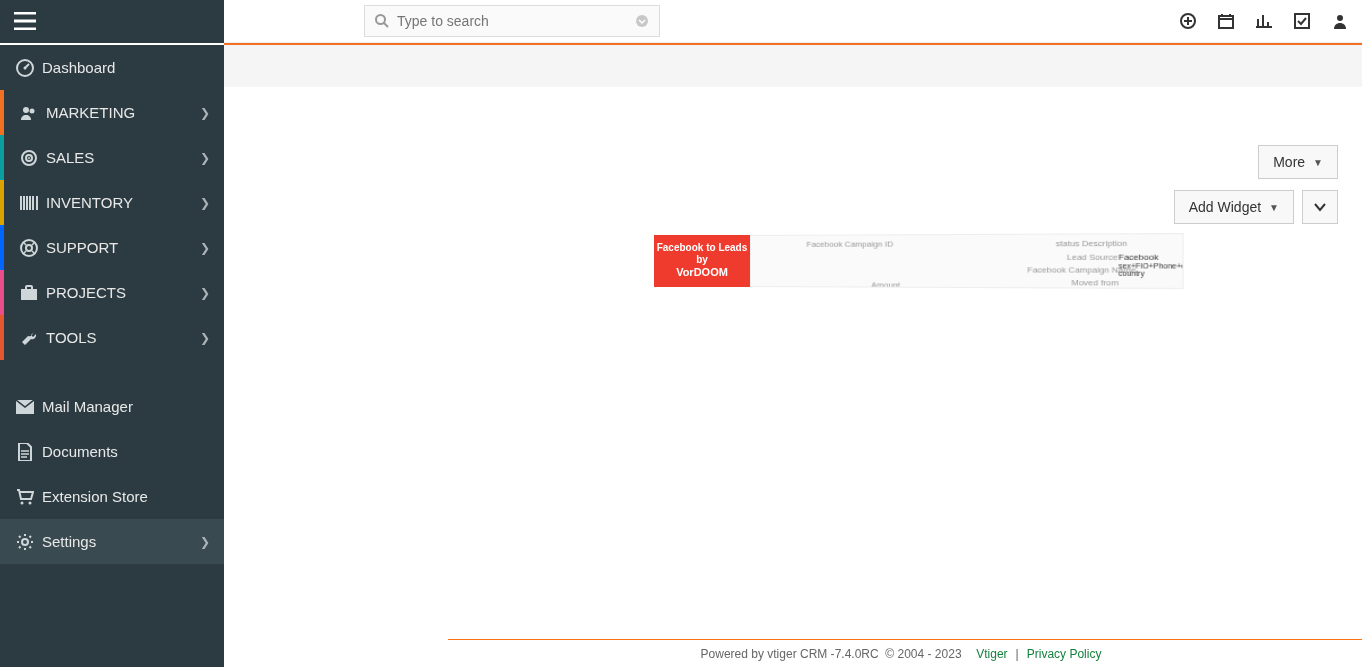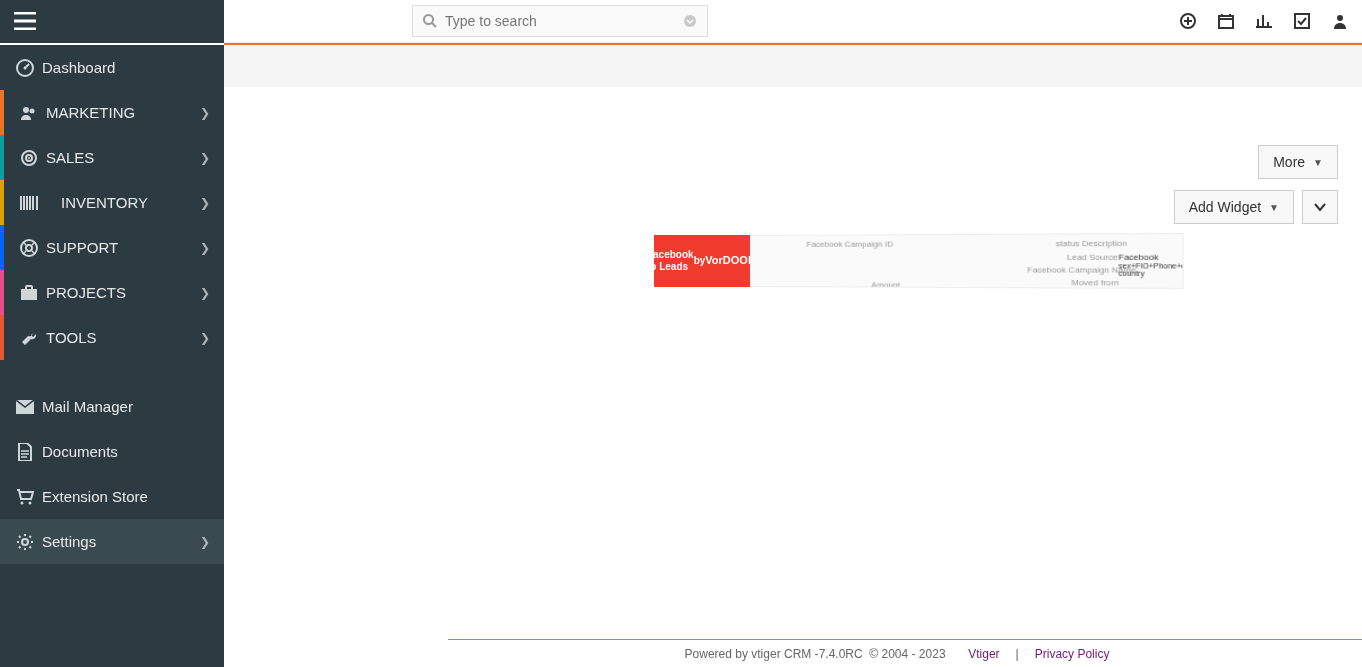--- a/index.html
+++ b/index.html
@@ -1,20 +1,20 @@
 <!DOCTYPE html>
 <html><head>
 <meta charset="utf-8">
 <style>
 * { box-sizing: border-box; margin: 0; padding: 0; }
 html, body { width: 1362px; height: 667px; font-family: -apple-system, "Helvetica Neue", Arial, sans-serif; font-size: 14px; color: #333; overflow: hidden; }
 body { display: flex; flex-direction: column; }
 
 
-.topbar { height: 43px; display: flex; align-items: center; background: #fff; border-bottom: 1px solid #eee; position: relative; gap: 48px; }
+.topbar { height: 43px; display: flex; align-items: center; background: #fff; border-bottom: 1px solid #eee; position: relative; }
 .topbar .hamburger-zone { width: 224px; height: 43px; background: #2c3b41; display: flex; align-items: center; }
 .topbar .hamburger { color: #fff; font-size: 22px; margin-left: 14px; cursor: pointer; }
 .topbar .search-wrap { margin-left: 140px; }
 .topbar .search { width: 296px; height: 32px; border: 1px solid #ddd; background: #fafafa; display: flex; align-items: center; padding: 0 10px; color: #888; }
 .topbar .search input { flex: 1; border: none; background: transparent; outline: none; font-size: 14px; color: #555; }
 .topbar .search .mag { color: #999; margin-right: 8px; font-size: 15px; }
 .topbar .search .chev { color: #bbb; font-size: 11px; }
 .topbar .right-icons { position: absolute; right: 14px; display: flex; align-items: center; gap: 22px; color: #333; }
 .orange-line { height: 2px; background: #f36f21; margin-left: 224px; }
 
@@ -22,21 +22,21 @@
 .main { flex: 1; display: flex; position: relative; }
 .sidebar { width: 224px; background: #2c3b41; color: #fff; font-size: 15px; position: relative; }
 .side-item { height: 45px; display: flex; align-items: center; padding-left: 12px; cursor: pointer; color: #e8e8e8; position: relative; }
 .side-item.group { border-left: 4px solid transparent; }
 .side-item .icon { width: 26px; display: inline-flex; justify-content: center; align-items: center; font-size: 16px; color: #cfd6d9; }
 .side-item .label { margin-left: 4px; }
 .side-item .chev { position: absolute; right: 14px; color: #aab3b7; font-size: 12px; }
 .side-item.active { background: #3a4a51; }
 .accent-orange { border-left-color: #f36f21 !important; }
 .accent-teal   { border-left-color: #0a9e9e !important; }
-.accent-yellow { border-left-color: #d9a400 !important; gap: 15px; }
+.accent-yellow { border-left-color: #d9a400 !important; }
 .accent-blue   { border-left-color: #0066ff !important; }
 .accent-pink   { border-left-color: #e94e8a !important; }
 .accent-red    { border-left-color: #e4572e !important; }
 .side-gap { height: 24px; }
 
 
 .flyout { position: absolute; left: 224px; top: 506px; width: 226px; background: #2c3b41; color: #ccc; padding: 4px 0; }
 .flyout-item { height: 38px; display: flex; align-items: center; padding-left: 18px; cursor: pointer; font-size: 14px; }
 .flyout-item .micon { width: 22px; color: #7f8c92; font-size: 13px; }
 .flyout-item.hl { outline: 3px solid #ff0000; outline-offset: -6px; }
@@ -46,28 +46,28 @@
 .content { flex: 1; background: #fff; position: relative; }
 .gray-band { height: 42px; background: #f5f5f5; }
 .btn-row { position: absolute; right: 24px; top: 100px; display: flex; gap: 8px; }
 .btn-row2 { position: absolute; right: 24px; top: 145px; display: flex; gap: 8px; }
 .btn { border: 1px solid #ccc; background: #f8f8f8; height: 34px; display: inline-flex; align-items: center; padding: 0 14px; font-size: 14px; color: #333; cursor: pointer; }
 .btn .caret { margin-left: 8px; font-size: 10px; color: #555; }
 .btn.iconbtn { padding: 0 10px; }
 
 
 .banner { position: absolute; left: 430px; top: 190px; width: 500px; height: 52px; display: flex; font-size: 9px; }
-.banner .left { width: 96px; background: #ef3b2d; color: #fff; display: flex; flex-direction: row; align-items: center; justify-content: center; font-size: 10px; font-weight: bold; line-height: 1.2; }
+.banner .left { width: 96px; background: #ef3b2d; color: #fff; display: flex; flex-direction: column; align-items: center; justify-content: center; font-size: 10px; font-weight: bold; line-height: 1.2; }
 .banner .right { flex: 1; background: #fafafa; border: 1px solid #eee; position: relative; overflow: hidden; transform: perspective(400px) rotateY(-4deg); transform-origin: left center; }
 .banner .row { position: absolute; height: 12px; color: #999; font-size: 8px; display:flex; align-items:center; }
 .banner .callout { position: absolute; left: 102px; top: 14px; background: #ef3b2d; color: #fff; font-size: 10px; font-weight: bold; padding: 1px 6px; line-height: 1.2; }
 
 
 .footer { position: absolute; bottom: 0; left: 224px; right: 0; height: 28px; border-top: 1px solid #f97316; display: flex; align-items: center; justify-content: center; font-size: 12px; color: #666; background: #fff; }
-.footer a { color: #701a75; text-decoration: none; margin: 0 16px; }
+.footer a { color: #15803d; text-decoration: none; margin: 0 8px; }
 
 svg { display: block; }
 </style>
 </head>
 <body>
 
 <div class="topbar">
   <div class="hamburger-zone">
     <span class="hamburger">
       <svg width="22" height="18" viewBox="0 0 22 18">

